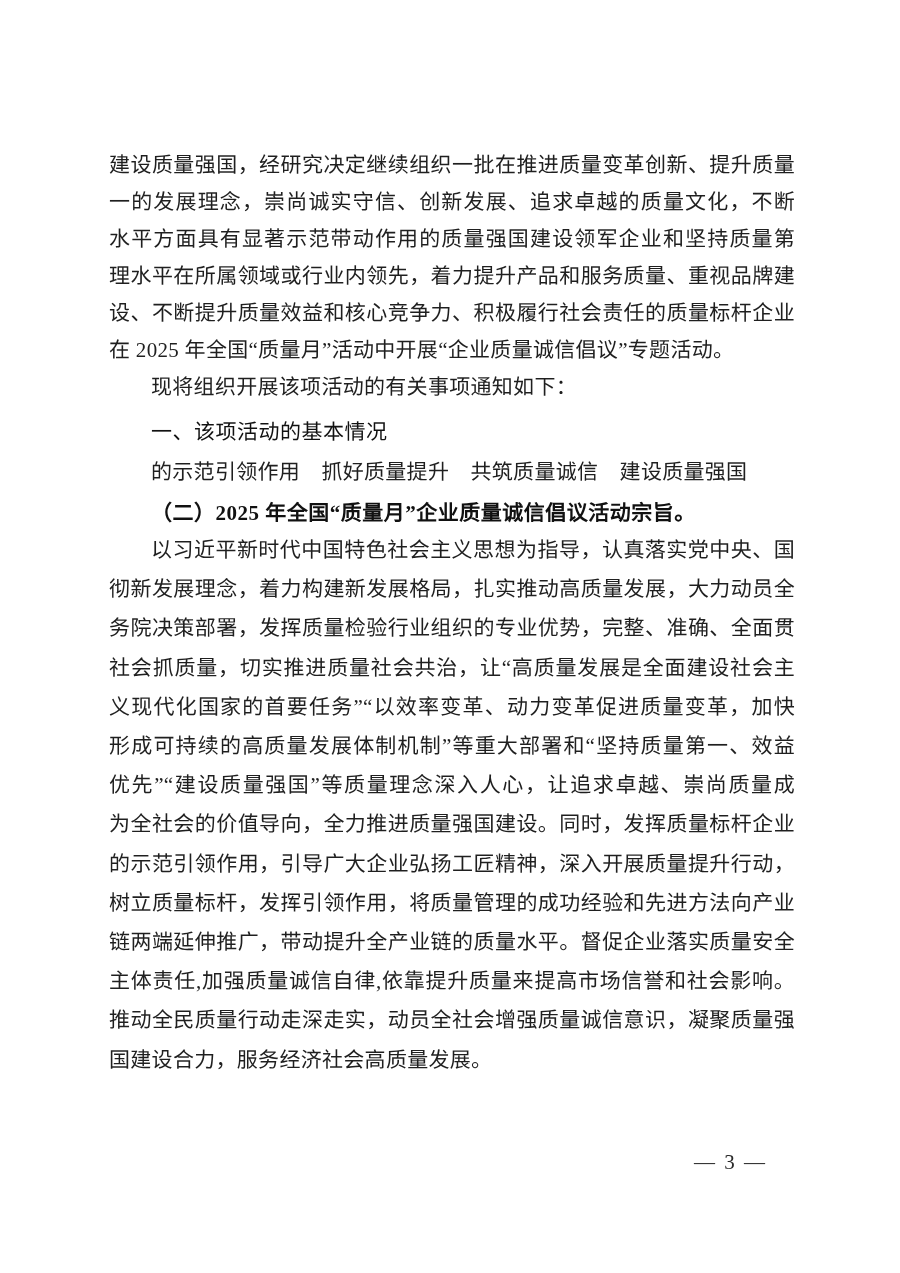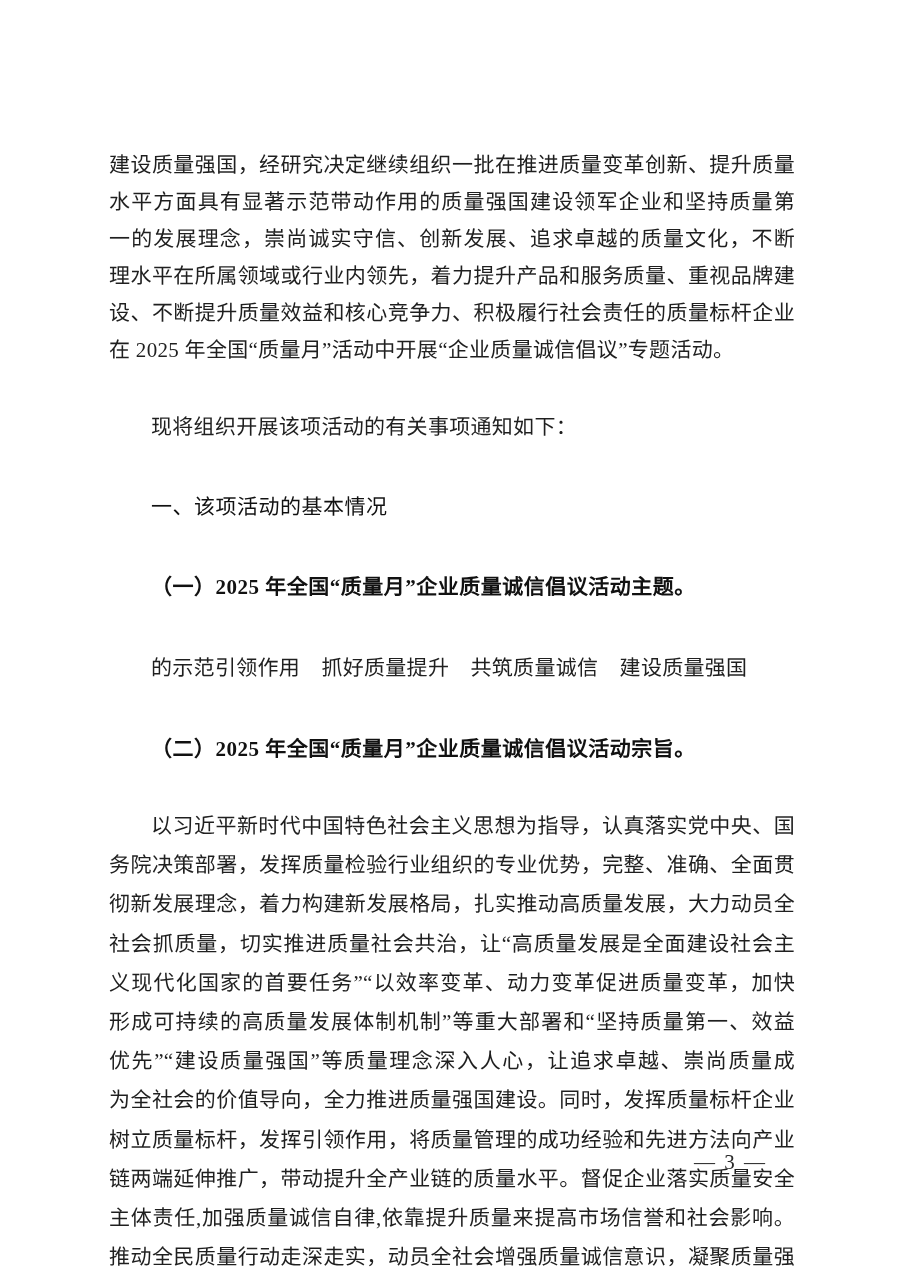--- a/index.html
+++ b/index.html
@@ -33,21 +33,21 @@
   .line {
     font-size: 21px;
     text-align: justify;
     white-space: nowrap;
     letter-spacing: 0.3px;
   }
   .line.just {
     white-space: normal;
     text-align-last: justify;
   }
-  .line.indent { text-indent: 2em; margin-top: 40px; }
+  .line.indent { text-indent: 2em; }
   .line.heading-sans {
     font-family: "Liberation Sans", sans-serif;
     font-weight: 400;
     color: #111111;
     letter-spacing: 0.5px;
   }
   .line.heading-serif {
     font-weight: 700;
     color: #111111;
     letter-spacing: 0.5px;
@@ -61,42 +61,42 @@
     color: #2a2a2a;
   }
 </style>
 </head>
 <body>
 
 <div class="page">
   <div class="content">
       <div class="block block-opening">
         <div class="line just">建设质量强国，经研究决定继续组织一批在推进质量变革创新、提升质量</div>
+        <div class="line just">一的发展理念，崇尚诚实守信、创新发展、追求卓越的质量文化，不断</div>
         <div class="line just">水平方面具有显著示范带动作用的质量强国建设领军企业和坚持质量第</div>
-        <div class="line just">一的发展理念，崇尚诚实守信、创新发展、追求卓越的质量文化，不断</div>
         <div class="line just">理水平在所属领域或行业内领先，着力提升产品和服务质量、重视品牌建</div>
         <div class="line just">设、不断提升质量效益和核心竞争力、积极履行社会责任的质量标杆企业</div>
         <div class="line">在 2025 年全国“质量月”活动中开展“企业质量诚信倡议”专题活动。</div>
         <div class="line indent">现将组织开展该项活动的有关事项通知如下：</div>
       </div>
       <div class="block block-headings">
         <div class="line heading-sans indent">一、该项活动的基本情况</div>
-        <div class="line heading-serif indent">（一）2025 年全国“质量月”企业质量诚信倡议活动主题。</div>
         <div class="line indent">的示范引领作用　抓好质量提升　共筑质量诚信　建设质量强国</div>
         <div class="line heading-serif indent">（二）2025 年全国“质量月”企业质量诚信倡议活动宗旨。</div>
       </div>
       <div class="block block-purpose">
         <div class="line indent just">以习近平新时代中国特色社会主义思想为指导，认真落实党中央、国</div>
+        <div class="line just">彻新发展理念，着力构建新发展格局，扎实推动高质量发展，大力动员全</div>
         <div class="line just">务院决策部署，发挥质量检验行业组织的专业优势，完整、准确、全面贯</div>
-        <div class="line just">彻新发展理念，着力构建新发展格局，扎实推动高质量发展，大力动员全</div>
         <div class="line just">社会抓质量，切实推进质量社会共治，让“高质量发展是全面建设社会主</div>
         <div class="line just">义现代化国家的首要任务”“以效率变革、动力变革促进质量变革，加快</div>
         <div class="line just">形成可持续的高质量发展体制机制”等重大部署和“坚持质量第一、效益</div>
         <div class="line just">优先”“建设质量强国”等质量理念深入人心，让追求卓越、崇尚质量成</div>
         <div class="line just">为全社会的价值导向，全力推进质量强国建设。同时，发挥质量标杆企业</div>
+        <div class="line just">的示范引领作用，引导广大企业弘扬工匠精神，深入开展质量提升行动，</div>
         <div class="line just">树立质量标杆，发挥引领作用，将质量管理的成功经验和先进方法向产业</div>
         <div class="line just">链两端延伸推广，带动提升全产业链的质量水平。督促企业落实质量安全</div>
         <div class="line just">主体责任,加强质量诚信自律,依靠提升质量来提高市场信誉和社会影响。</div>
         <div class="line just">推动全民质量行动走深走实，动员全社会增强质量诚信意识，凝聚质量强</div>
         <div class="line">国建设合力，服务经济社会高质量发展。</div>
       </div>
     </div>
   <div class="page-number">— 3 —</div>
 </div>
 

